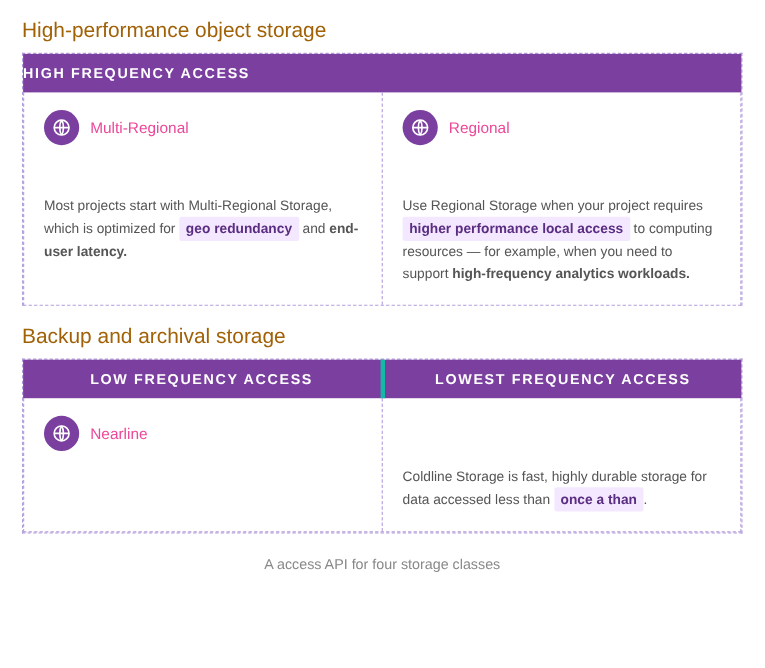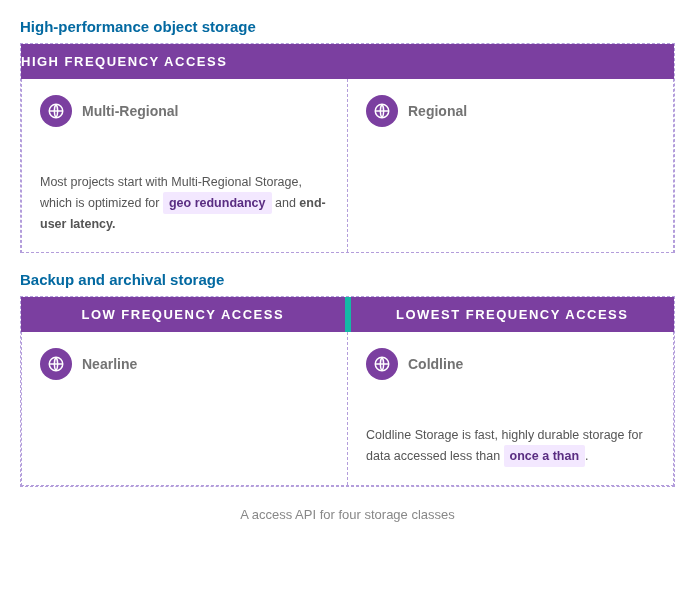--- a/index.html
+++ b/index.html
@@ -6,24 +6,24 @@
     body {
       font-family: 'Segoe UI', Arial, sans-serif;
       background: #fff;
       color: #444;
       font-size: 13px;
       width: 695px;
       min-height: 607px;
       padding: 18px 20px 18px 20px;
     }
     .section-title {
-      font-size: 15px;
-      color: #0369a1;
+      font-size: 19px;
+      color: #a16207;
       margin-bottom: 8px;
-      font-weight: 700;
+      font-weight: 400;
     }
     .banner {
       background: #7b3fa0;
       color: #fff;
       text-align: left;
       font-size: 13px;
       font-weight: 700;
       letter-spacing: 1.5px;
       padding: 10px 0;
       text-transform: uppercase;
@@ -37,21 +37,21 @@
       background: #7b3fa0;
       color: #fff;
       text-align: center;
       font-size: 13px;
       font-weight: 700;
       letter-spacing: 1.5px;
       padding: 10px 0;
       text-transform: uppercase;
     }
     .banner-half:first-child {
-      border-right: 6px solid #14b8a6;
+      border-right: 4px solid #14b8a6;
     }
     .cards-row {
       display: flex;
       border: 1.5px dashed #b39ddb;
       border-top: none;
     }
     .card {
       flex: 1;
       padding: 16px 18px 18px 18px;
       border: none;
@@ -74,22 +74,22 @@
       justify-content: center;
       margin-right: 10px;
       flex-shrink: 0;
     }
     .card-icon svg {
       width: 18px;
       height: 18px;
     }
     .card-title {
       font-size: 14px;
-      color: #737373;
-      font-weight: 700;
+      color: #ec4899;
+      font-weight: 400;
     }
     .card-body {
       font-size: 12.5px;
       color: #555;
       line-height: 1.6;
       margin-top: 45px;
     }
     .card-body .bold {
       font-weight: 700;
     }
@@ -158,20 +158,23 @@
           <div class="card-icon">
             <svg viewBox="0 0 24 24" fill="none" xmlns="http://www.w3.org/2000/svg">
               <circle cx="12" cy="12" r="9" stroke="white" stroke-width="2" fill="none"></circle>
               <line x1="3" y1="12" x2="21" y2="12" stroke="white" stroke-width="2"></line>
               <path d="M12 3 C9 7 9 17 12 21" stroke="white" stroke-width="2" fill="none"></path>
               <path d="M12 3 C15 7 15 17 12 21" stroke="white" stroke-width="2" fill="none"></path>
             </svg>
           </div>
           <span class="card-title">Regional</span>
         </div>
+        <div class="card-body">
+          <span>Use Regional Storage when your project requires </span><span class="inline-badge">higher performance local access</span><span> to computing resources  — for example, when you need to support </span><span class="bold">high-frequency analytics workloads.</span>
+        </div>
       </div>
     </div>
   </div>
 </div>
 
 <div class="bottom-section">
   <div class="section-title">Backup and archival storage</div>
   <div class="outer-box">
 
     <div class="banner-row">
@@ -189,31 +192,20 @@
               <line x1="3" y1="12" x2="21" y2="12" stroke="white" stroke-width="2"></line>
               <path d="M12 3 C9 7 9 17 12 21" stroke="white" stroke-width="2" fill="none"></path>
               <path d="M12 3 C15 7 15 17 12 21" stroke="white" stroke-width="2" fill="none"></path>
             </svg>
           </div>
           <span class="card-title">Nearline</span>
         </div>
       </div>
 
       <div class="card">
-        <div class="card-header">
-          <div class="card-icon">
-            <svg viewBox="0 0 24 24" fill="none" xmlns="http://www.w3.org/2000/svg">
-              <circle cx="12" cy="12" r="9" stroke="white" stroke-width="2" fill="none"></circle>
-              <line x1="3" y1="12" x2="21" y2="12" stroke="white" stroke-width="2"></line>
-              <path d="M12 3 C9 7 9 17 12 21" stroke="white" stroke-width="2" fill="none"></path>
-              <path d="M12 3 C15 7 15 17 12 21" stroke="white" stroke-width="2" fill="none"></path>
-            </svg>
-          </div>
-          <span class="card-title">Coldline</span>
-        </div>
         <div class="card-body">
           <span>Coldline Storage is fast, highly durable storage for data accessed less than  </span><span class="inline-badge">once a than</span><span>.</span>
         </div>
       </div>
     </div>
   </div>
 </div>
 
 <div class="footer-text">A access API for four storage classes</div>
 

